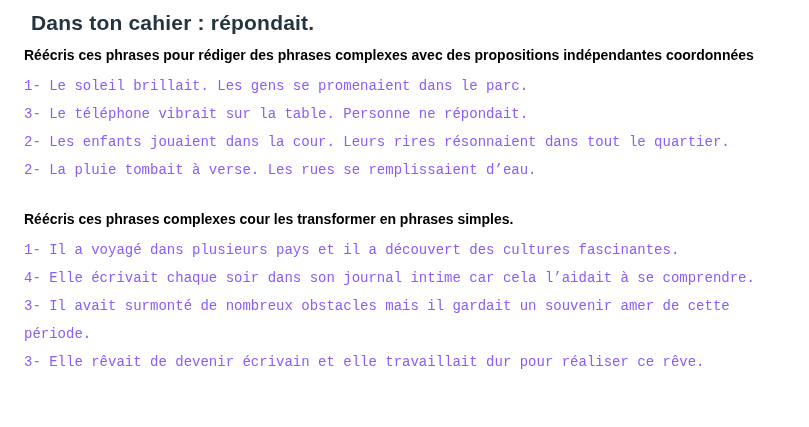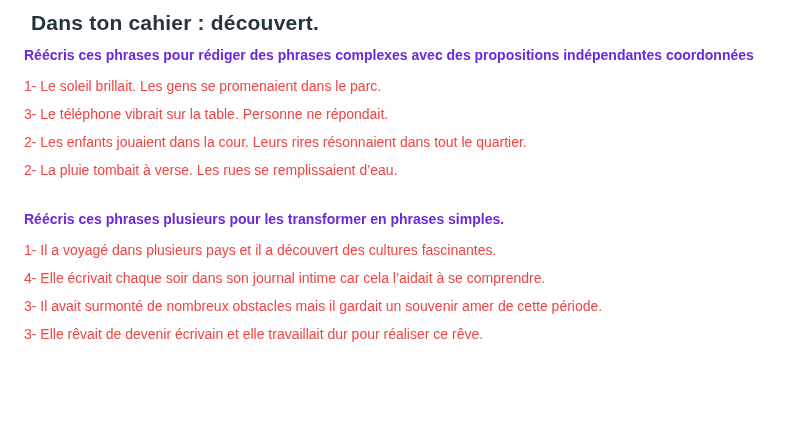--- a/index.html
+++ b/index.html
@@ -27,51 +27,52 @@
     line-height: 26px;
     font-weight: 700;
     color: #24353f;
     letter-spacing: 0.2px;
     margin: 10px 0 0 7px;
   }
   .instruction {
     font-size: 14px;
     line-height: 18px;
     font-weight: 700;
-    color: #6d28d9;
+    color: #000000;
     margin: 10px 0 8px 0;
   }
   .instruction.second {
     margin-top: 26px;
   }
   .sentence {
     font-size: 14px;
     line-height: 28px;
     font-weight: 400;
-    color: #ef4444;
+    color: #8b5cf6;
     margin: 0;
+    font-family: Liberation Mono, monospace;
   }
   section { margin: 0; padding: 0; }
 </style>
 </head>
 <body>
 
 <div class="page">
 
-  <h1 class="page-title">Dans ton cahier : découvert.</h1>
+  <h1 class="page-title">Dans ton cahier : répondait.</h1>
 
   <section>
     <h2 class="instruction">Réécris ces phrases pour rédiger des phrases complexes avec des propositions indépendantes coordonnées</h2>
     <p class="sentence">1- Le soleil brillait. Les gens se promenaient dans le parc.</p>
     <p class="sentence">3- Le téléphone vibrait sur la table. Personne ne répondait.</p>
     <p class="sentence">2- Les enfants jouaient dans la cour. Leurs rires résonnaient dans tout le quartier.</p>
     <p class="sentence">2- La pluie tombait à verse. Les rues se remplissaient d’eau.</p>
   </section>
 
   <section>
-    <h2 class="instruction second">Réécris ces phrases plusieurs pour les transformer en phrases simples.</h2>
+    <h2 class="instruction second">Réécris ces phrases complexes cour les transformer en phrases simples.</h2>
     <p class="sentence">1- Il a voyagé dans plusieurs pays et il a découvert des cultures fascinantes.</p>
     <p class="sentence">4- Elle écrivait chaque soir dans son journal intime car cela l’aidait à se comprendre.</p>
     <p class="sentence">3- Il avait surmonté de nombreux obstacles mais il gardait un souvenir amer de cette période.</p>
     <p class="sentence">3- Elle rêvait de devenir écrivain et elle travaillait dur pour réaliser ce rêve.</p>
   </section>
 
 </div>
 
 </body></html>

